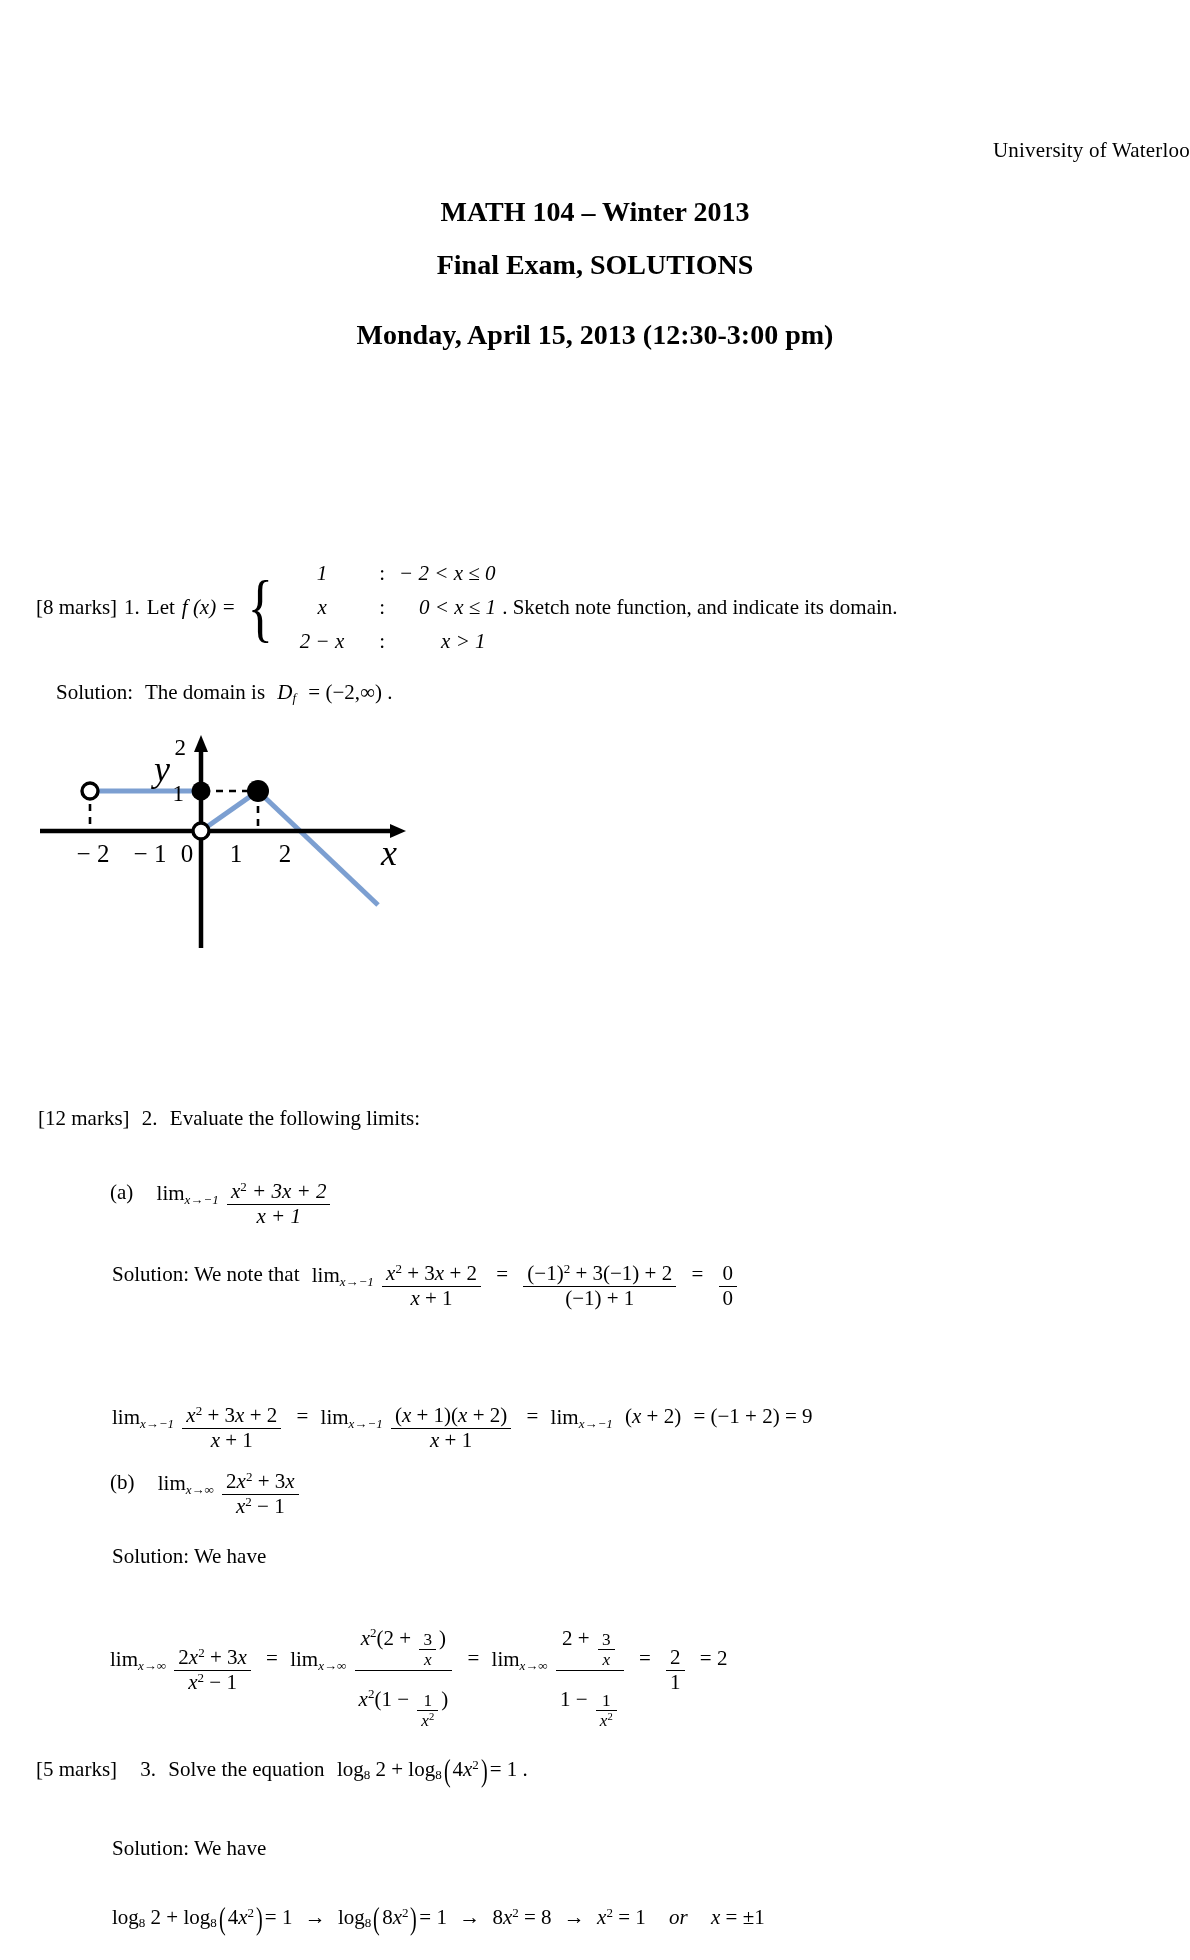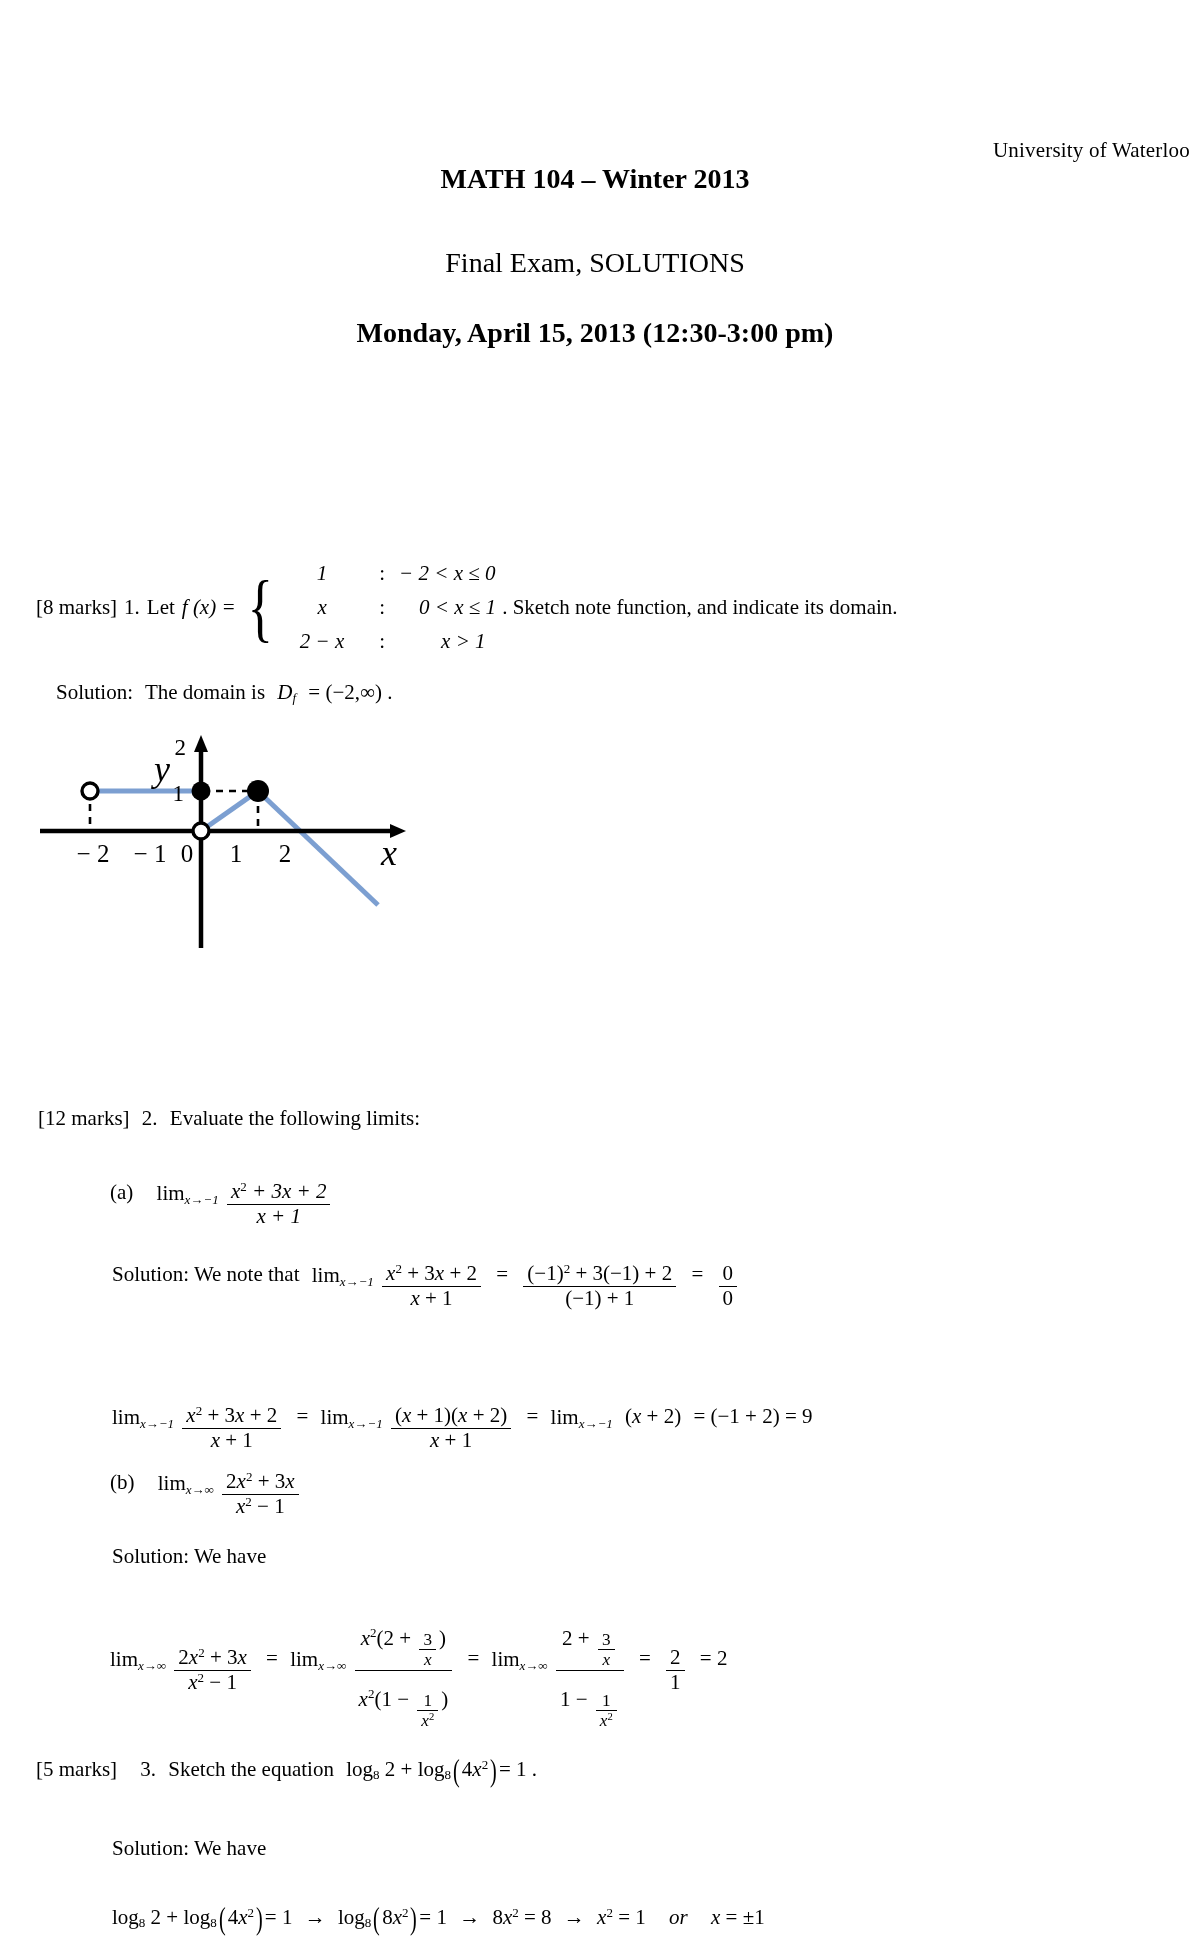--- a/index.html
+++ b/index.html
@@ -10,24 +10,24 @@
     position:relative;
     overflow:hidden;
   }
   .page { position:relative; width:1190px; height:1960px; }
 
   
   .hdr-univ {
     text-align:right; font-size:21px; margin-top:138px; letter-spacing:.2px;
   }
   .hdr-title {
-    text-align:center; font-weight:bold; font-size:28px; 
+    text-align:center; font-weight:bold; font-size:28px; margin-top:33px;
   }
   .hdr-sub {
-    text-align:center; font-weight:normal; font-size:28px; margin-top:52px;
+    text-align:center; font-weight:bold; font-size:28px; margin-top:21px;
   }
   .hdr-date {
     text-align:center; font-weight:bold; font-size:28px; margin-top:38px;
   }
   .mi       { font-style:italic; }
   .op       { font-style:normal; }
   sup.expn  { font-size:.62em; vertical-align:.55em; font-style:normal; }
   sub.sb    { font-size:.62em; vertical-align:-.25em; font-style:normal; }
   sub.sbi   { font-size:.62em; vertical-align:-.25em; font-style:italic; }
 
@@ -292,21 +292,21 @@
     <span class="frac">
       <span class="num">2</span>
       <span class="den">1</span>
     </span>
     <span class="sp"></span><span>= 2</span>
   </div>
 
   <div class="q3-head">
     <span>[5 marks]</span><span class="spw"></span>
     <span>3.</span><span class="sp"></span>
-    <span>Sketch the equation</span><span class="sp"></span>
+    <span>Solve the equation</span><span class="sp"></span>
     <span class="nowrap">log<sub class="sb">8</sub> 2 + log<sub class="sb">8</sub><span class="bigparen">(</span>4<span class="mi">x</span><sup class="expn">2</sup><span class="bigparen">)</span>= 1 .</span>
   </div>
 
   <div class="q3-sol">Solution: We have</div>
 
   <div class="q3-ln">
     <span class="nowrap">log<sub class="sb">8</sub> 2 + log<sub class="sb">8</sub><span class="bigparen">(</span>4<span class="mi">x</span><sup class="expn">2</sup><span class="bigparen">)</span>= 1</span>
     <span class="sp"></span>→<span class="sp"></span>
     <span class="nowrap">log<sub class="sb">8</sub><span class="bigparen">(</span>8<span class="mi">x</span><sup class="expn">2</sup><span class="bigparen">)</span>= 1</span>
     <span class="sp"></span>→<span class="sp"></span>

